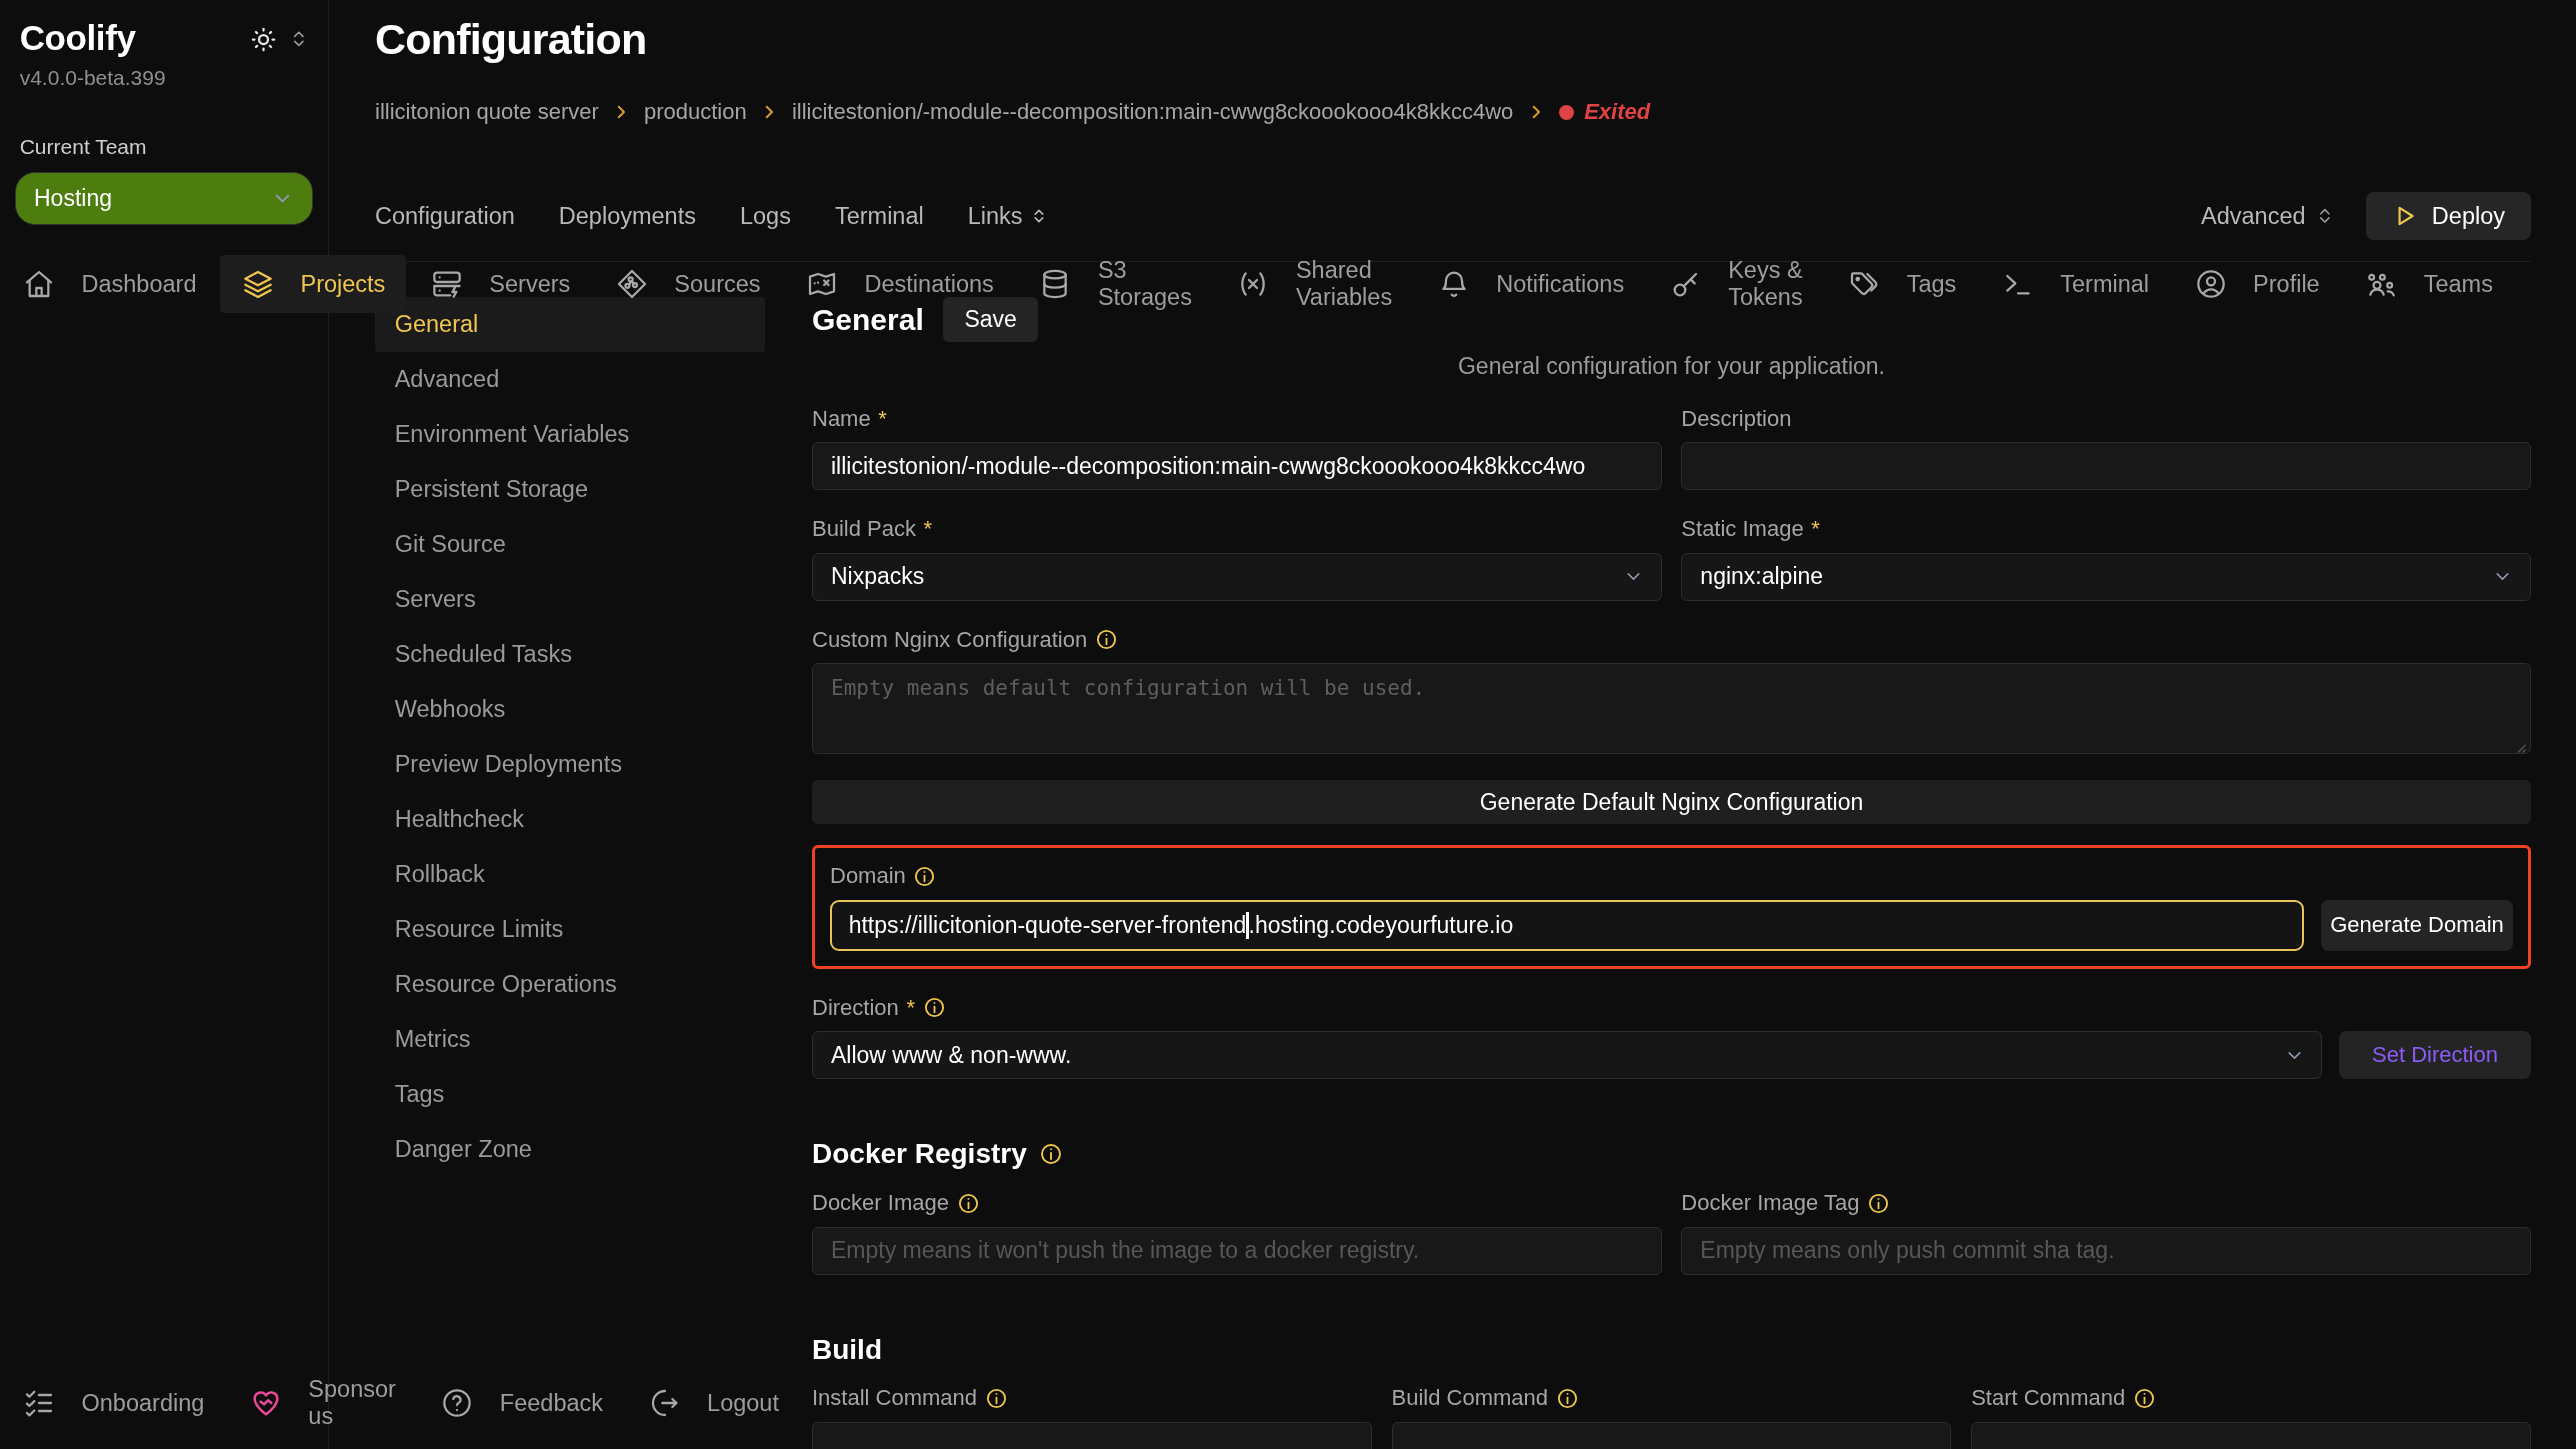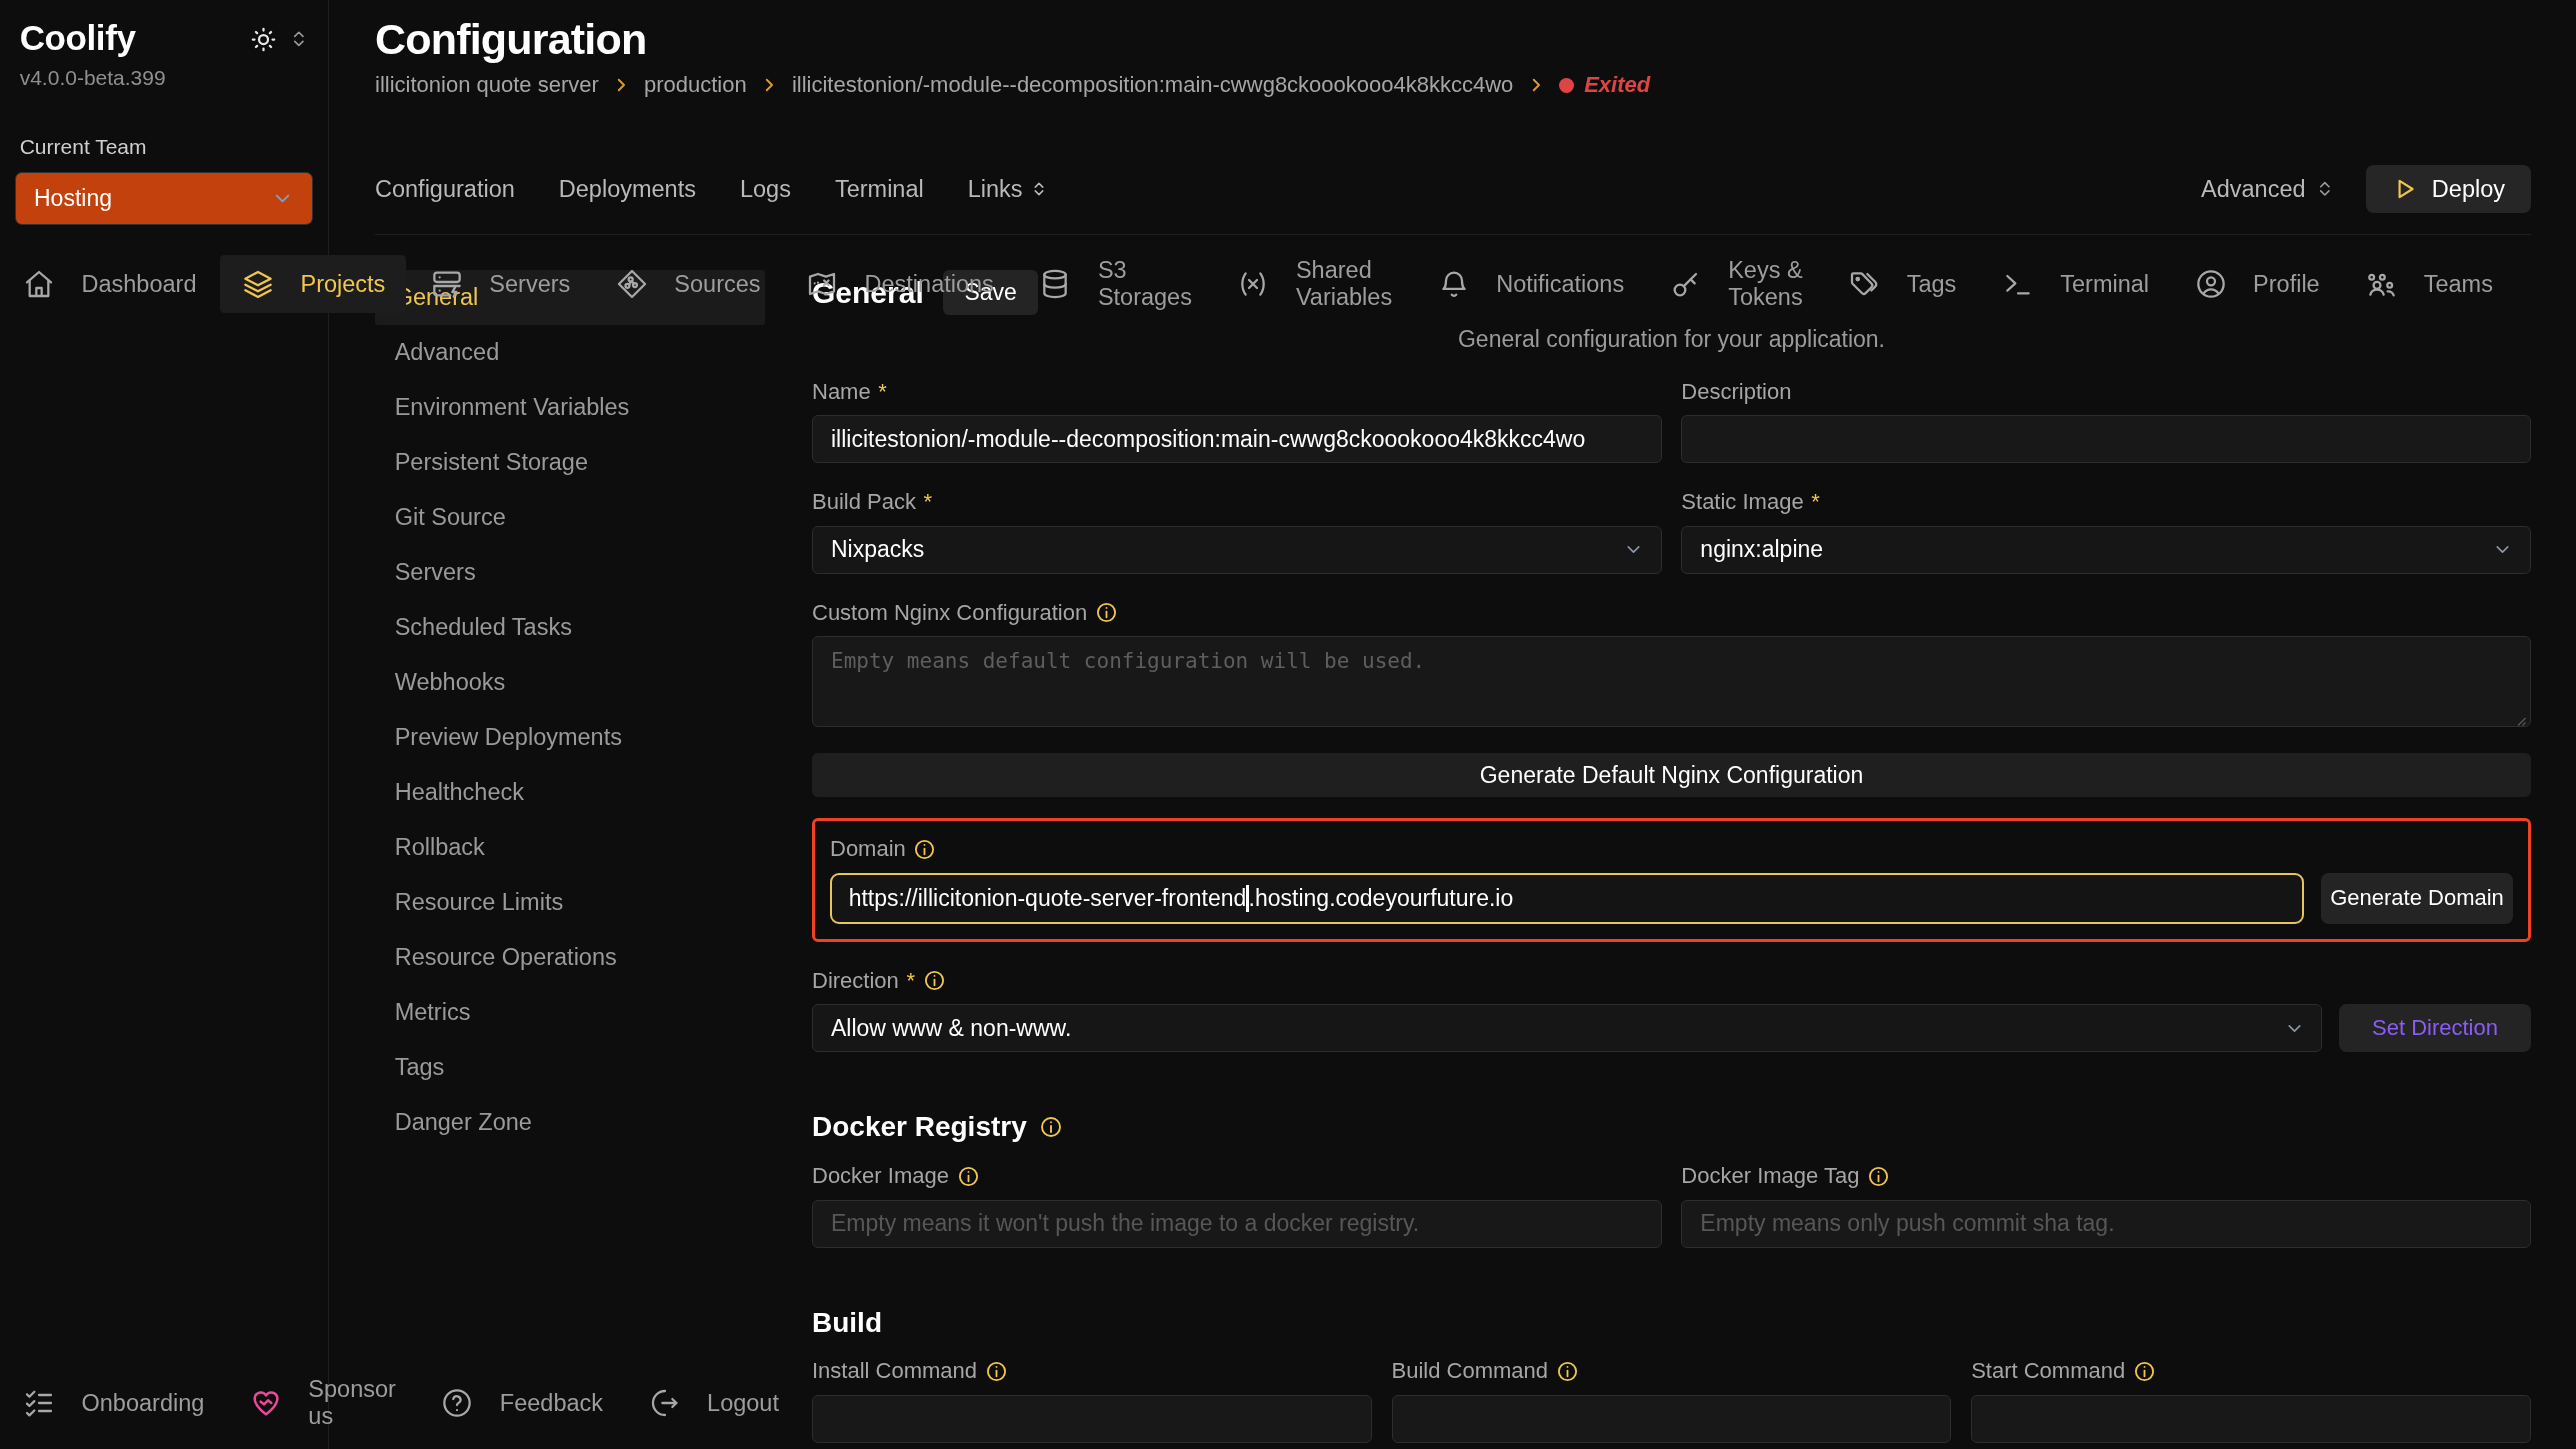--- a/index.html
+++ b/index.html
@@ -20,39 +20,39 @@
     position:fixed; left:0; top:0; width:329px; height:1449px;
     border-right:1.5px solid var(--line); padding:18px 0 16.7px;
     display:flex; flex-direction:column; background:#0d0d0d;
   }
   .logo-row{ display:flex; align-items:flex-start; padding:0 19.7px; }
   .logo{ font-size:35px; font-weight:700; letter-spacing:-0.4px; }
   .logo-icons{ margin-left:auto; display:flex; align-items:center; gap:12px; padding-top:7.6px; }
   .version{ padding:0 19.7px; margin-top:7.6px; color:#8f8f8f; font-size:21px; }
   .team-label{ padding:0 19.7px; margin-top:45px; color:#cfcfcf; font-size:21px; }
   .team-select{
-    margin:13.6px 15px 0; height:53px; background:#c2410c; border:1.5px solid #313131;
-    border-radius:7px; display:flex; align-items:center; padding:0 18px; font-size:23px;
+    margin:13.6px 15px 0; height:53px; background:#4d7c0f; border:1.5px solid #313131;
+    border-radius:20px; display:flex; align-items:center; padding:0 18px; font-size:23px;
   }
   .team-select .chev{ margin-left:auto; }
   .nav{ margin-top:30px; display:flex; }
   .nav-item{
     height:58px; display:flex; align-items:center; gap:26px; padding:0 21px;
     color:#9d9d9d; font-size:23.5px; border-radius:4.5px; margin:0 1.5px;
   }
   .nav-item .ico{ width:33px; height:33px; color:#a8a8a8; flex:none; display:flex; align-items:center; justify-content:center; }
   .nav-item.active{ background:#1d1d1d; color:var(--accent); }
   .nav-item.active .ico{ color:var(--accent); }
   .nav-item.pink .ico{ color:#ec4899; }
   .sidebar .spacer{ flex:1; }
 
   
   .main{ margin-left:330px; padding:15px 45px 0; }
   .h1{ font-size:43px; font-weight:700; letter-spacing:-0.8px; }
-  .breadcrumb{ margin-top:8px; display:flex; align-items:center; gap:13.6px; color:#a6a6a6; font-size:22px; }
+  .breadcrumb{ margin-top:35px; display:flex; align-items:center; gap:13.6px; color:#a6a6a6; font-size:22px; }
   .crumb-chev{ color:var(--orange); }
   .status{ display:flex; align-items:center; gap:10.6px; color:var(--red); font-weight:700; font-size:22px;font-style:italic; }
   .status .dot{ width:15px; height:15px; border-radius:50%; background:var(--red); }
 
   .tabs-row{ margin-top:67px; display:flex; align-items:center; gap:44px; color:#b9b9b9; font-size:23.5px; }
   .tab{ display:flex; align-items:center; gap:7.6px; }
   .tabs-right{ margin-left:auto; display:flex; align-items:center; gap:32px; }
   .advanced{ display:flex; align-items:center; gap:9px; color:#b9b9b9; }
   .deploy-btn{
     height:48px; background:#262626; border-radius:7.6px; display:flex; align-items:center;

